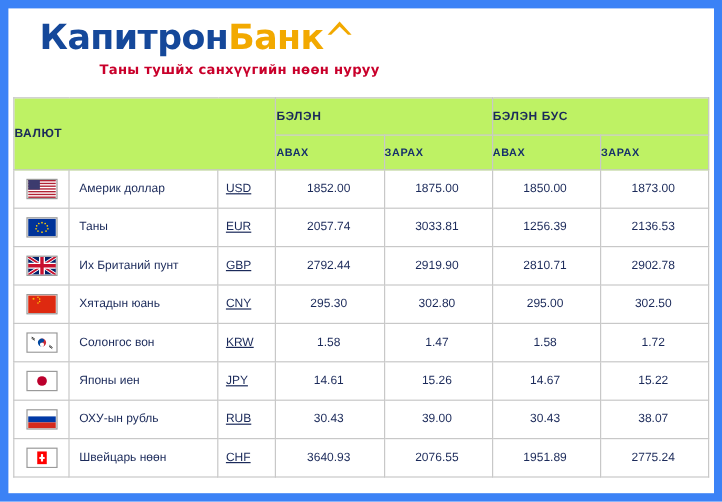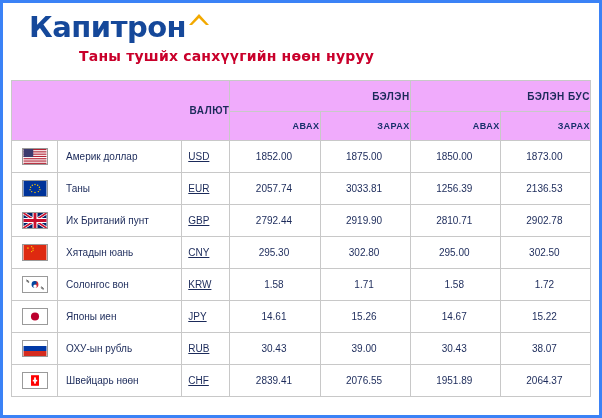--- a/index.html
+++ b/index.html
@@ -11,21 +11,21 @@
     height: 418px;
     background: #ffffff;
     font-family: "Liberation Sans", sans-serif;
     overflow: hidden;
   }
   .page {
     position: relative;
     width: 602px;
     height: 418px;
     box-sizing: border-box;
-    border: 3px solid #3b82f6;
+    border: 7px solid #3b82f6;
     background: #ffffff;
   }
 
   
   .brand {
     padding: 10px 0 6px 26px;
   }
   .brand-row {
     display: flex;
     align-items: flex-start;
@@ -51,44 +51,44 @@
     position: relative;
     width: 22px;
     height: 26px;
     margin-left: 2px;
   }
   .brand-mark svg { display: block; }
   .brand-tagline {
     margin-top: 6px;
     margin-left: 50px;
     font-family: "DejaVu Sans", sans-serif;
-    font-size: 14px;
+    font-size: 11px;
     font-weight: bold;
     color: #c9002b;
     letter-spacing: 0.2px;
   }
 
   
   table.rates {
     border-collapse: collapse;
     width: 580px;
     margin: 10px auto 0 auto;
     table-layout: fixed;
   }
   table.rates th, table.rates td {
     border: 1px solid #c8c8c8;
     font-size: 10px;
     color: #1b2a5a;
   }
   thead th {
-    background: #f0abfc;
+    background: #bef264;
     font-weight: bold;
     color: #16306b;
     letter-spacing: 0.5px;
-    text-align: right;
+    text-align: left;
     padding: 6px 0;
   }
   thead tr.grp th {
     height: 18px;
     font-size: 10px;
   }
   thead tr.sub th {
     height: 16px;
     font-size: 9px;
     font-weight: bold;
@@ -143,20 +143,21 @@
   .flag svg { display: block; width: 100%; height: 100%; }
 </style>
 </head>
 <body>
 
 <div class="page">
 
   <div class="brand">
     <div class="brand-row">
       <span class="brand-kapitron">Капитрон</span>
+      <span class="brand-bank">Банк</span>
       <span class="brand-mark">
         <svg viewBox="0 0 22 26" xmlns="http://www.w3.org/2000/svg">
           <path d="M11 1 L21 12 L18 12 L11 5 L4 12 L1 12 Z" fill="#f2a900"></path>
         </svg>
       </span>
     </div>
     <div class="brand-tagline">Таны тушйх санхүүгийн нөөн нуруу</div>
   </div>
 
   <table class="rates">
@@ -291,21 +292,21 @@
               <g stroke="#000000" stroke-width="0.7">
                 <path d="M3.4 3.2 L6.4 5.4 M3.0 4.2 L6.0 6.4"></path>
                 <path d="M20 11 L23 13.2 M19.6 12 L22.6 14.2"></path>
               </g>
             </svg>
           </span>
         </td>
         <td class="name-cell">Солонгос вон</td>
         <td class="code-cell">KRW</td>
         <td class="num">1.58</td>
-        <td class="num">1.71</td>
+        <td class="num">1.47</td>
         <td class="num">1.58</td>
         <td class="num">1.72</td>
       </tr>
 
       <tr>
         <td class="flag-cell">
           <span class="flag">
             <svg viewBox="0 0 26 17" xmlns="http://www.w3.org/2000/svg">
               <rect width="26" height="17" fill="#ffffff"></rect>
               <circle cx="13" cy="8.5" r="4.6" fill="#bc002d"></circle>
@@ -344,21 +345,21 @@
             <svg viewBox="0 0 26 17" xmlns="http://www.w3.org/2000/svg">
               <rect width="26" height="17" fill="#ffffff"></rect>
               <rect x="8.5" y="2.5" width="9" height="12" fill="#ff0000"></rect>
               <rect x="12" y="5" width="2" height="7" fill="#ffffff"></rect>
               <rect x="10.5" y="7.7" width="5" height="1.9" fill="#ffffff"></rect>
             </svg>
           </span>
         </td>
         <td class="name-cell">Швейцарь нөөн</td>
         <td class="code-cell">CHF</td>
-        <td class="num">2839.41</td>
+        <td class="num">3640.93</td>
         <td class="num">2076.55</td>
         <td class="num">1951.89</td>
-        <td class="num">2064.37</td>
+        <td class="num">2775.24</td>
       </tr>
 
     </tbody>
   </table>
 </div>
 
 </body></html>

